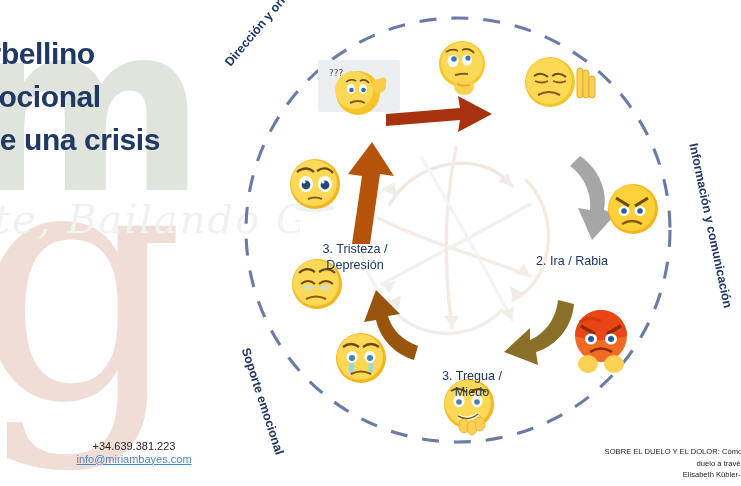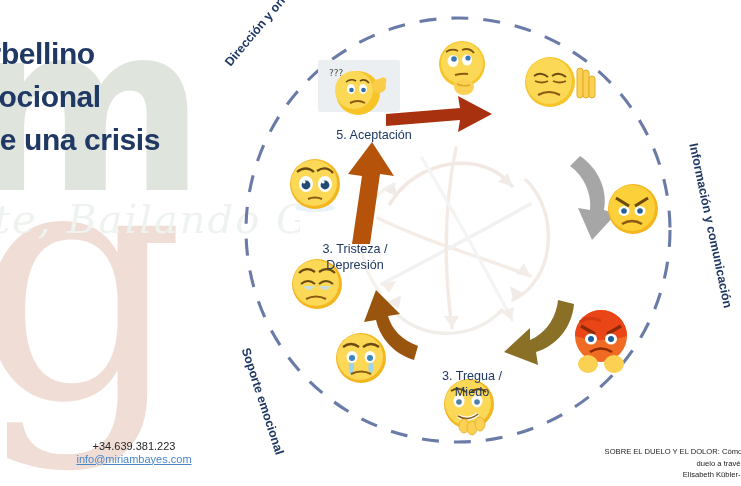--- a/index.html
+++ b/index.html
@@ -302,23 +302,23 @@
         <ellipse cx="20" cy="28" rx="7" ry="8" fill="#fff"></ellipse>
         <ellipse cx="39" cy="28" rx="7" ry="8" fill="#fff"></ellipse>
         <circle cx="20" cy="29" r="4.4" fill="#234b72"></circle>
         <circle cx="39" cy="29" r="4.4" fill="#234b72"></circle>
         <circle cx="18" cy="26" r="1.6" fill="#fff"></circle>
         <circle cx="37" cy="26" r="1.6" fill="#fff"></circle>
         <path d="M22 43 q7 -3 14 0" stroke="#8a5a12" stroke-width="2" fill="none"></path>
       </svg>
     </div>
 
-    <div class="stage-label" style="left:84px;top:120px;width:120px;">5. Aceptación</div>
-
-
+
+
+    <div class="stage-label" style="left:282px;top:246px;width:120px;">2. Ira / Rabia</div>
 
     <div class="stage-label" style="left:182px;top:316px;width:120px;margin-top:45px;">3. Tregua /
 Miedo</div>
 
     <div class="stage-label" style="left:60px;top:234px;width:130px;">3. Tristeza /
 Depresión</div>
   </div>
 
   <div class="ring-label" style="left:222px;top:60px;transform:rotate(-50deg);">Dirección y orientación</div>
 

